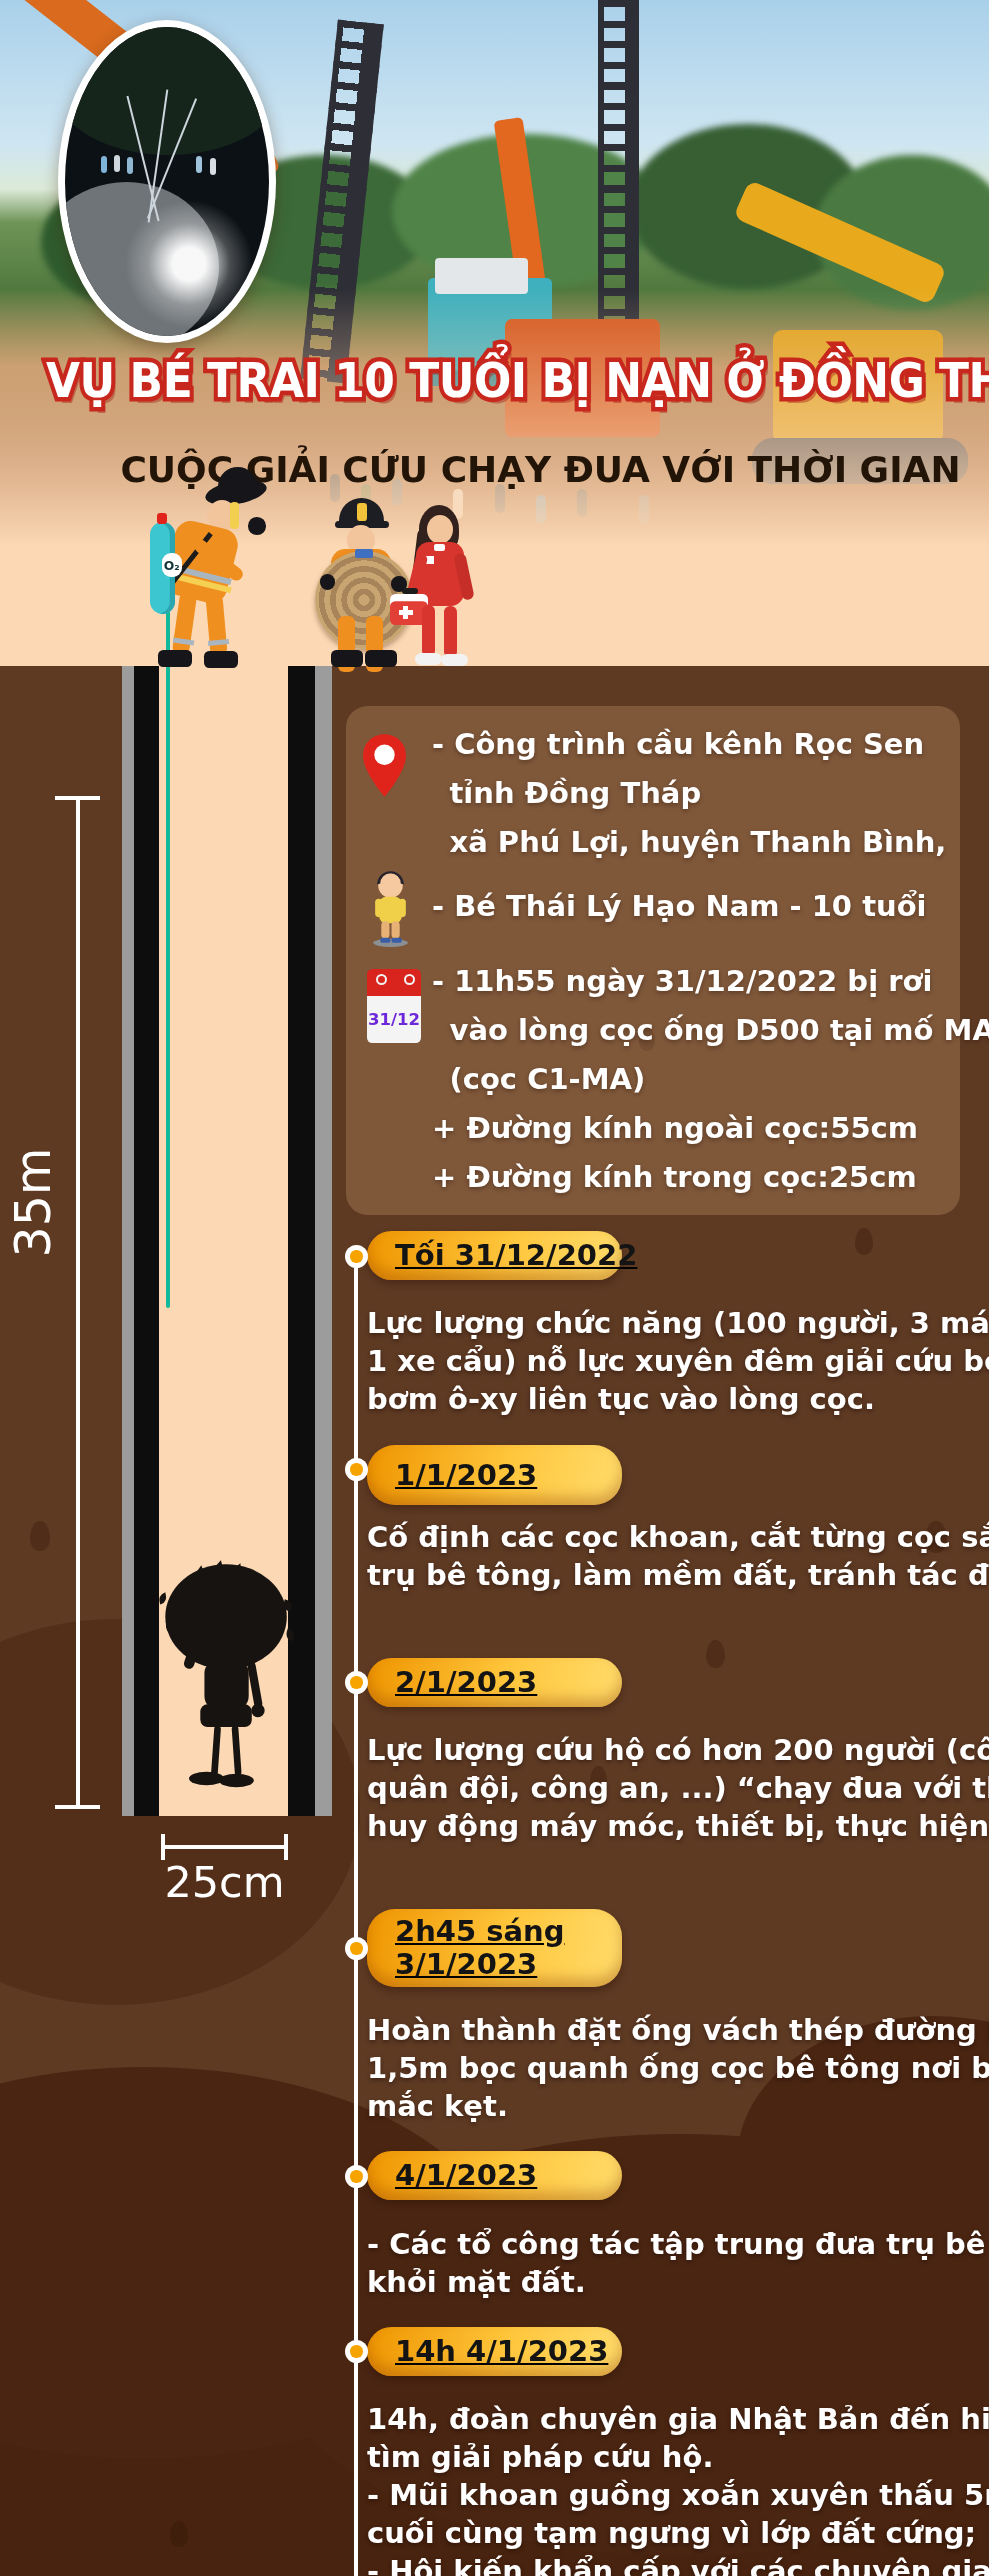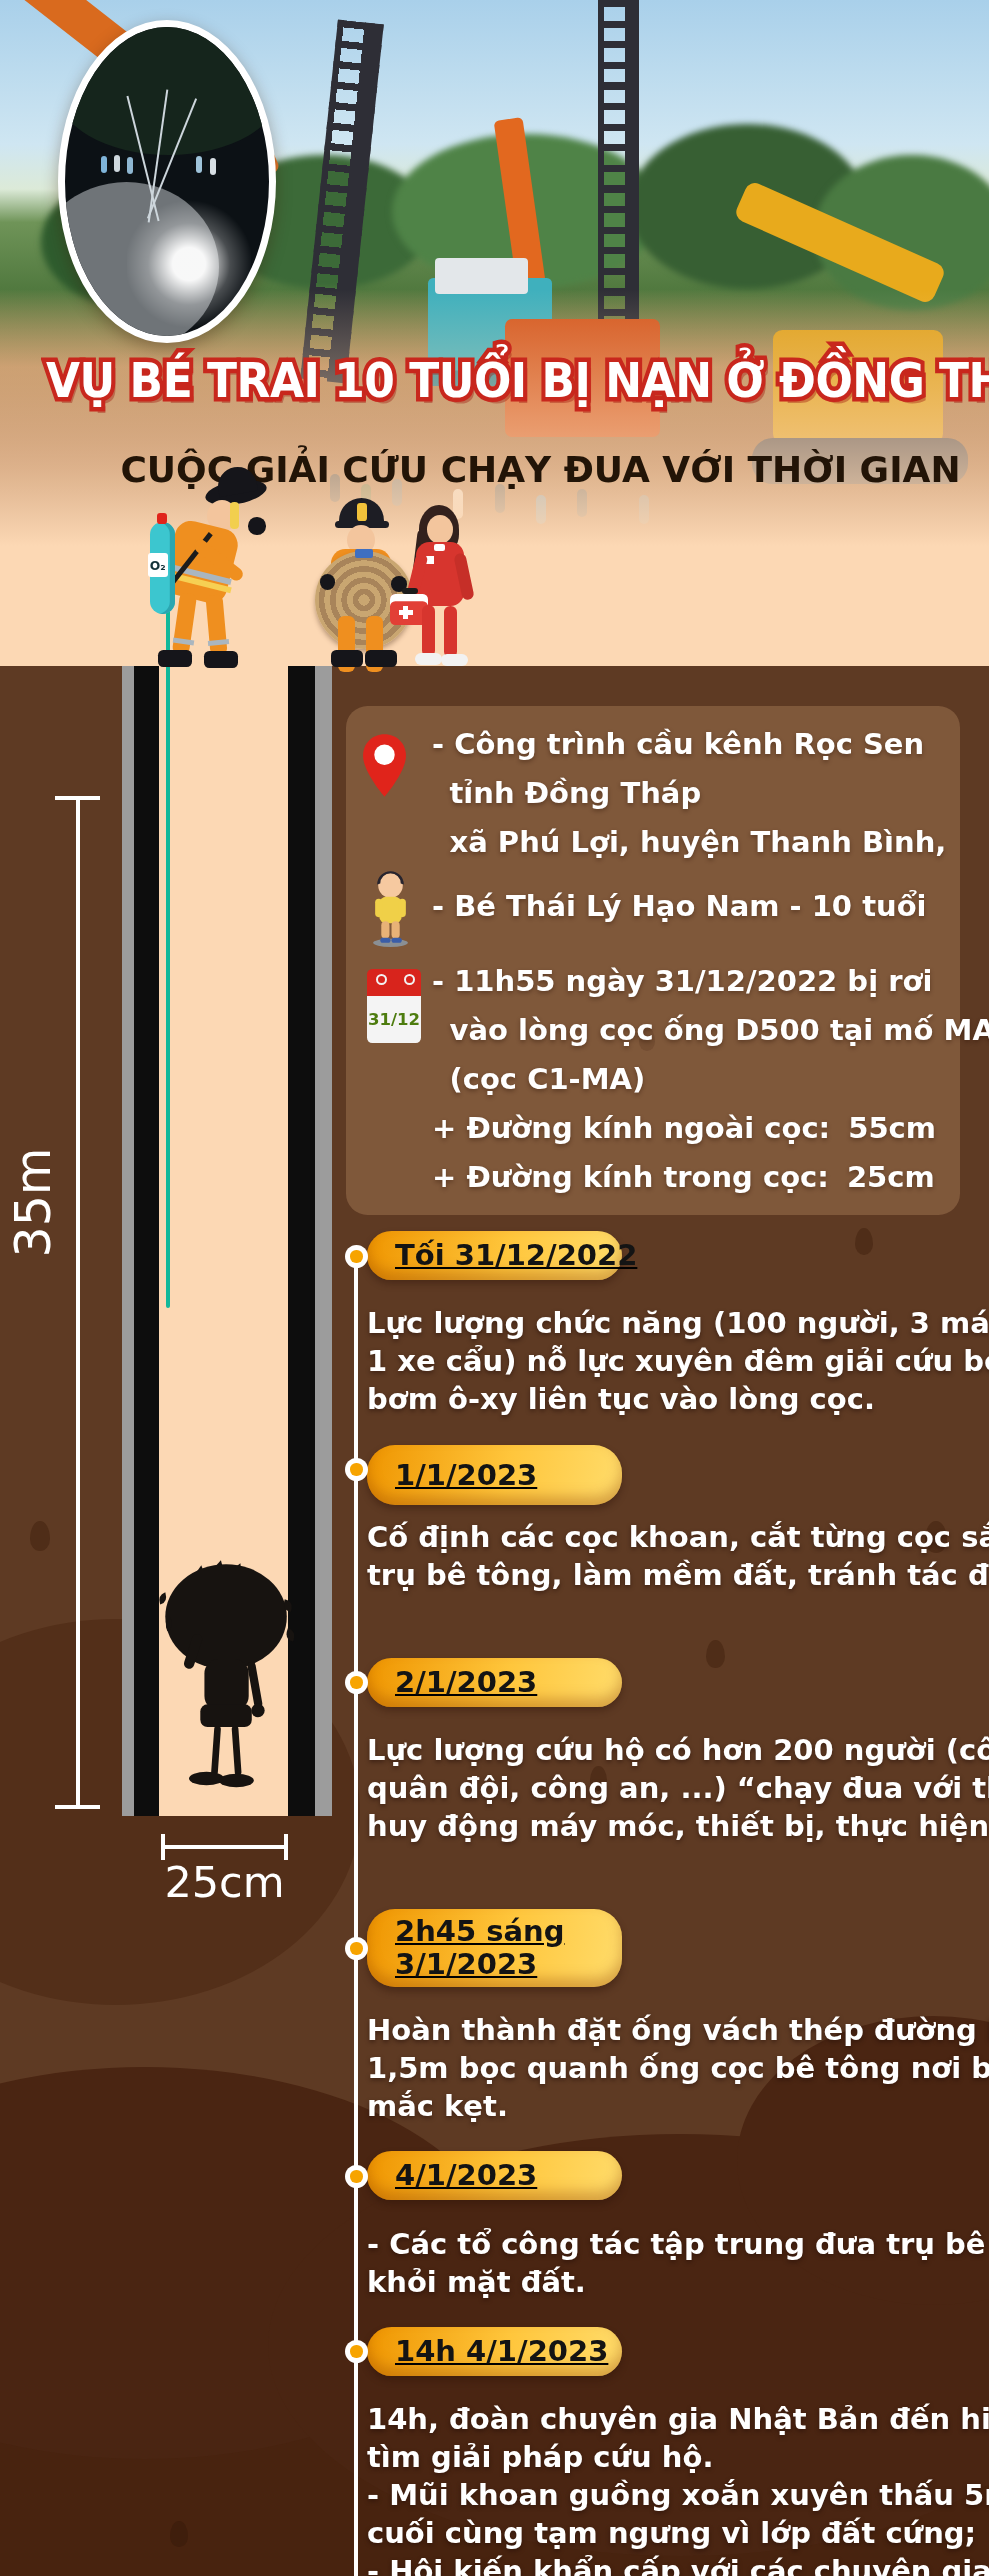--- a/index.html
+++ b/index.html
@@ -42,21 +42,21 @@
                font-size:49px;font-weight:400;transform:rotate(-90deg);}
   #width-label{left:161px;top:1857px;width:127px;text-align:center;color:#ffffff;
                font-size:43px;font-weight:400;}
   #hose{left:166px;top:608px;width:4.1px;height:700px;background:#12b89a;border-radius:2.1px;}
   
   #info-box{left:346px;top:706px;width:614px;height:509px;border-radius:21.6px;
             background:rgba(224,172,126,0.26);}
   .info-line{color:#ffffff;font-weight:700;font-size:29px;line-height:49px;
              text-shadow:0 2.1px 4.1px rgba(40,15,5,.4);white-space:nowrap;}
   .indent{padding-left:17.5px;}
-  .spec-row{display:flex;width:472px;gap:18px;}
+  .spec-row{display:flex;width:472px;}
   .spec-val{margin-left:auto;}
   
   #tl-line{left:354px;top:1256px;width:3.6px;height:2185px;background:#ffffff;}
   .tl-dot{width:23px;height:23px;border-radius:50%;background:#ffffff;left:345px;
           display:flex;align-items:center;justify-content:center;}
   .tl-dot span{width:12.4px;height:12.4px;border-radius:50%;background:#f7a400;display:block;}
   .badge{left:367px;width:255px;border-radius:28px;display:flex;flex-direction:column;
          justify-content:center;padding-left:28px;box-sizing:border-box;
          background:linear-gradient(100deg,#ef9500 0%,#ffc63c 55%,#ffdc6b 100%);
          box-shadow:inset 0 -8.2px 12.4px rgba(140,60,0,.35),0 4.1px 7.2px rgba(40,15,5,.35);text-decoration:underline;}
@@ -190,21 +190,21 @@
   <div class="abs" style="left:101px;top:41px;width:5.2px;height:82px;background:#1c1c1c;transform:rotate(38deg);"></div>
   <div class="abs suit" style="left:130px;top:47px;width:13.4px;height:58px;border-radius:7.2px;transform:rotate(-52deg);"></div>
   <div class="abs" style="left:166px;top:33px;width:17.5px;height:17.5px;background:#15151a;border-radius:50%;"></div>
   <div class="abs suit" style="left:94px;top:109px;width:16.5px;height:61px;transform:rotate(8deg);border-radius:6.2px;"></div>
   <div class="abs suit" style="left:126px;top:111px;width:16.5px;height:60px;transform:rotate(-5deg);border-radius:6.2px;"></div>
   <div class="abs" style="left:91px;top:155px;width:20.6px;height:5.2px;background:#aab6bf;transform:rotate(8deg);"></div>
   <div class="abs" style="left:126px;top:156px;width:20.6px;height:5.2px;background:#aab6bf;transform:rotate(-5deg);"></div>
   <div class="abs boot" style="left:76px;top:166px;width:34px;height:16.5px;"></div>
   <div class="abs boot" style="left:122px;top:167px;width:34px;height:16.5px;"></div>
   <div class="abs" style="left:68px;top:38px;width:25px;height:92px;background:#3cc6cf;border-radius:12.4px;box-shadow:inset -5.2px 0 0 #2ba6b0;"></div>
-  <div class="abs" style="left:66px;top:69px;width:19.6px;height:24px;background:#ffffff;border-radius:3px;display:flex;align-items:center;justify-content:center;font-size:12.4px;font-weight:700;color:#15333a;">O₂</div>
+  <div class="abs" style="left:80px;top:69px;width:19.6px;height:24px;background:#ffffff;border-radius:9px;display:flex;align-items:center;justify-content:center;font-size:12.4px;font-weight:700;color:#15333a;">O₂</div>
   <div class="abs" style="left:75px;top:29px;width:10.3px;height:11.3px;background:#e0241b;border-radius:3.1px;"></div>
 </div>
 
 <div class="abs" style="left:299px;top:502px;width:129px;height:165px;">
   <div class="abs" style="left:40px;top:-4.1px;width:45px;height:26px;background:#1d1d24;border-radius:23px 23px 0 0;"></div>
   <div class="abs" style="left:36px;top:18.5px;width:54px;height:7.2px;background:#1d1d24;border-radius:4.1px;"></div>
   <div class="abs" style="left:58px;top:1px;width:10.3px;height:17.5px;background:#f2c23a;border-radius:3.1px;"></div>
   <div class="abs skin" style="left:48px;top:23px;width:28px;height:30px;"></div>
   <div class="abs suit" style="left:32px;top:47px;width:60px;height:70px;border-radius:14.4px;"></div>
   <div class="abs" style="left:32px;top:96px;width:60px;height:5.7px;background:#aab6bf;"></div>
@@ -260,21 +260,21 @@
     <rect x="58" y="56" width="14" height="36" rx="7" fill="#f0d048"></rect>
     <rect x="24" y="100" width="16" height="34" rx="8" fill="#e8b277"></rect>
     <rect x="44" y="100" width="16" height="34" rx="8" fill="#e8b277"></rect>
     <rect x="22" y="132" width="20" height="10" rx="5" fill="#3a5da8"></rect>
     <rect x="44" y="132" width="20" height="10" rx="5" fill="#3a5da8"></rect>
   </svg>
 </div>
 <div class="abs info-line" style="left:432px;top:882px;">- Bé Thái Lý Hạo Nam - 10 tuổi</div>
 <div class="abs" style="left:367px;top:969px;width:54px;height:77px;">
   <div class="abs" style="left:0;top:0;width:54px;height:27px;background:#d8241c;border-radius:5.2px 5.2px 0 0;"></div>
-  <div class="abs" style="left:0;top:27px;width:54px;height:47px;background:#f4f4f4;border-radius:0 0 5.2px 5.2px;display:flex;align-items:center;justify-content:center;font-size:16.5px;font-weight:700;color:#4d7c0f;">31/12</div>
+  <div class="abs" style="left:0;top:27px;width:54px;height:47px;background:#f4f4f4;border-radius:0 0 5.2px 5.2px;display:flex;align-items:center;justify-content:center;font-size:16.5px;font-weight:700;color:#6d28d9;">31/12</div>
   <div class="abs" style="left:9.3px;top:5.2px;width:7.2px;height:7.2px;border:2.1px solid #f2f2f2;border-radius:50%;"></div>
   <div class="abs" style="left:37px;top:5.2px;width:7.2px;height:7.2px;border:2.1px solid #f2f2f2;border-radius:50%;"></div>
 </div>
 <div class="abs" style="left:432px;top:957px;">
   <div class="info-line">- 11h55 ngày 31/12/2022 bị rơi</div>
   <div class="info-line indent">vào lòng cọc ống D500 tại mố MA</div>
   <div class="info-line indent">(cọc C1-MA)</div>
   <div class="info-line spec-row">
     <span>+ Đường kính ngoài cọc:</span>
     <span class="spec-val">55cm</span>

